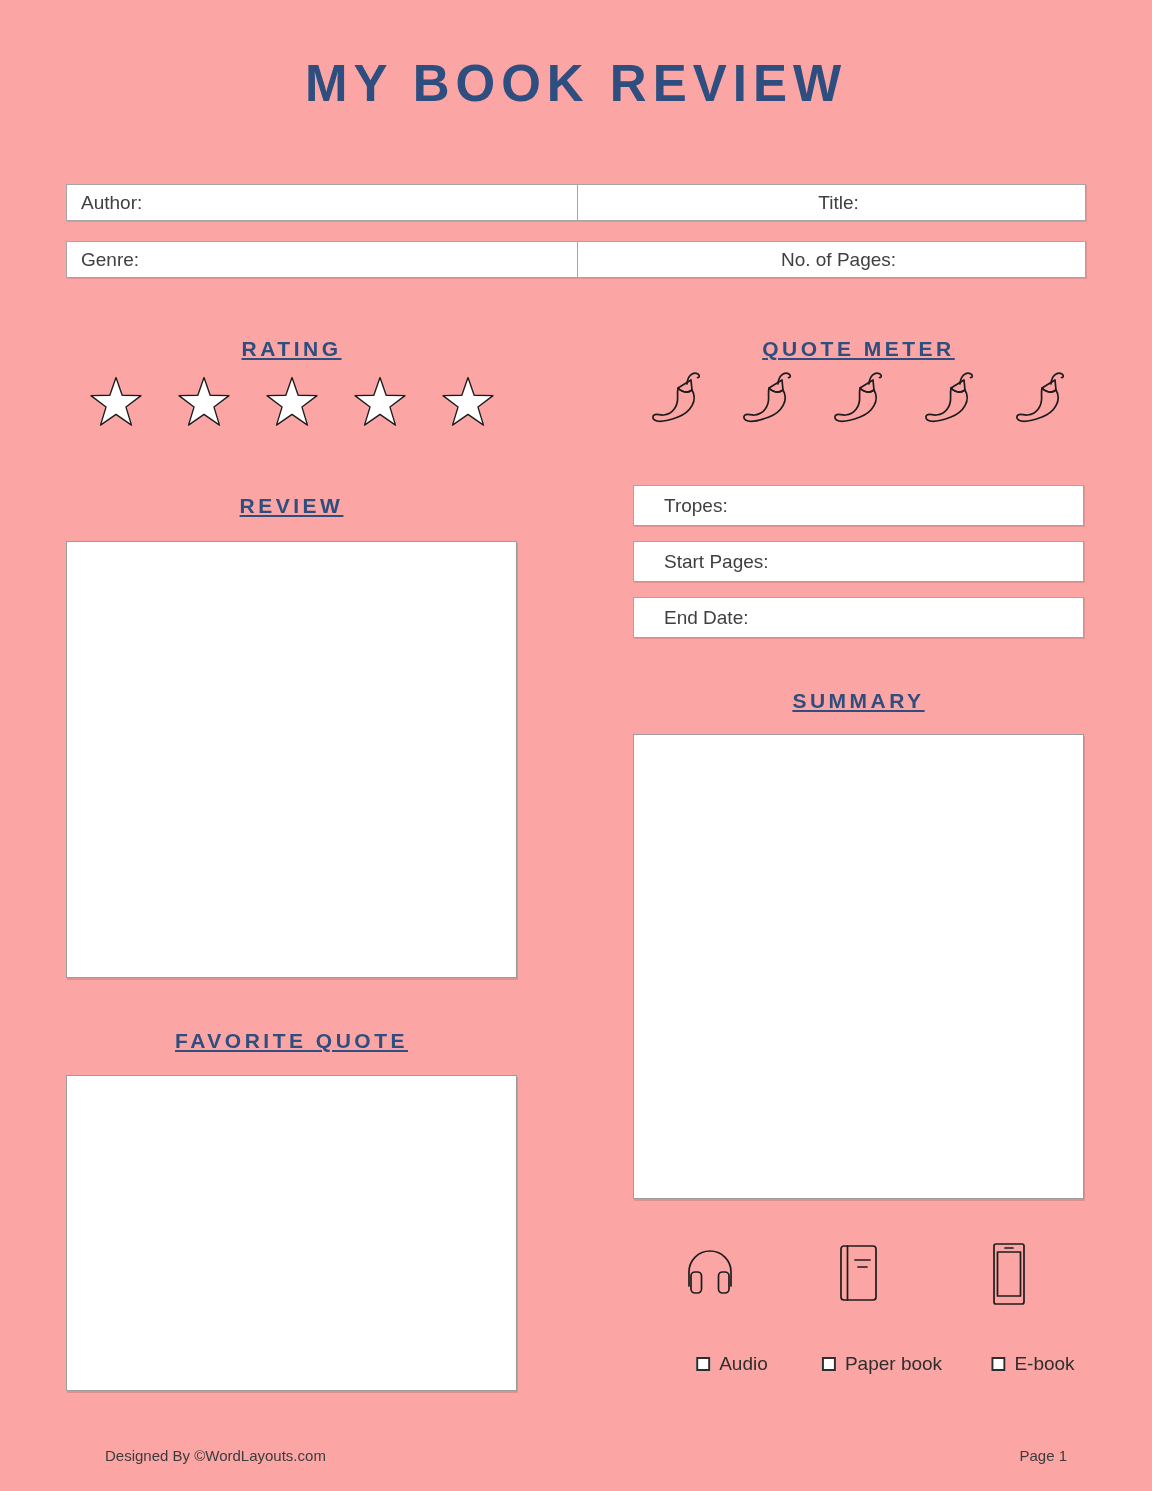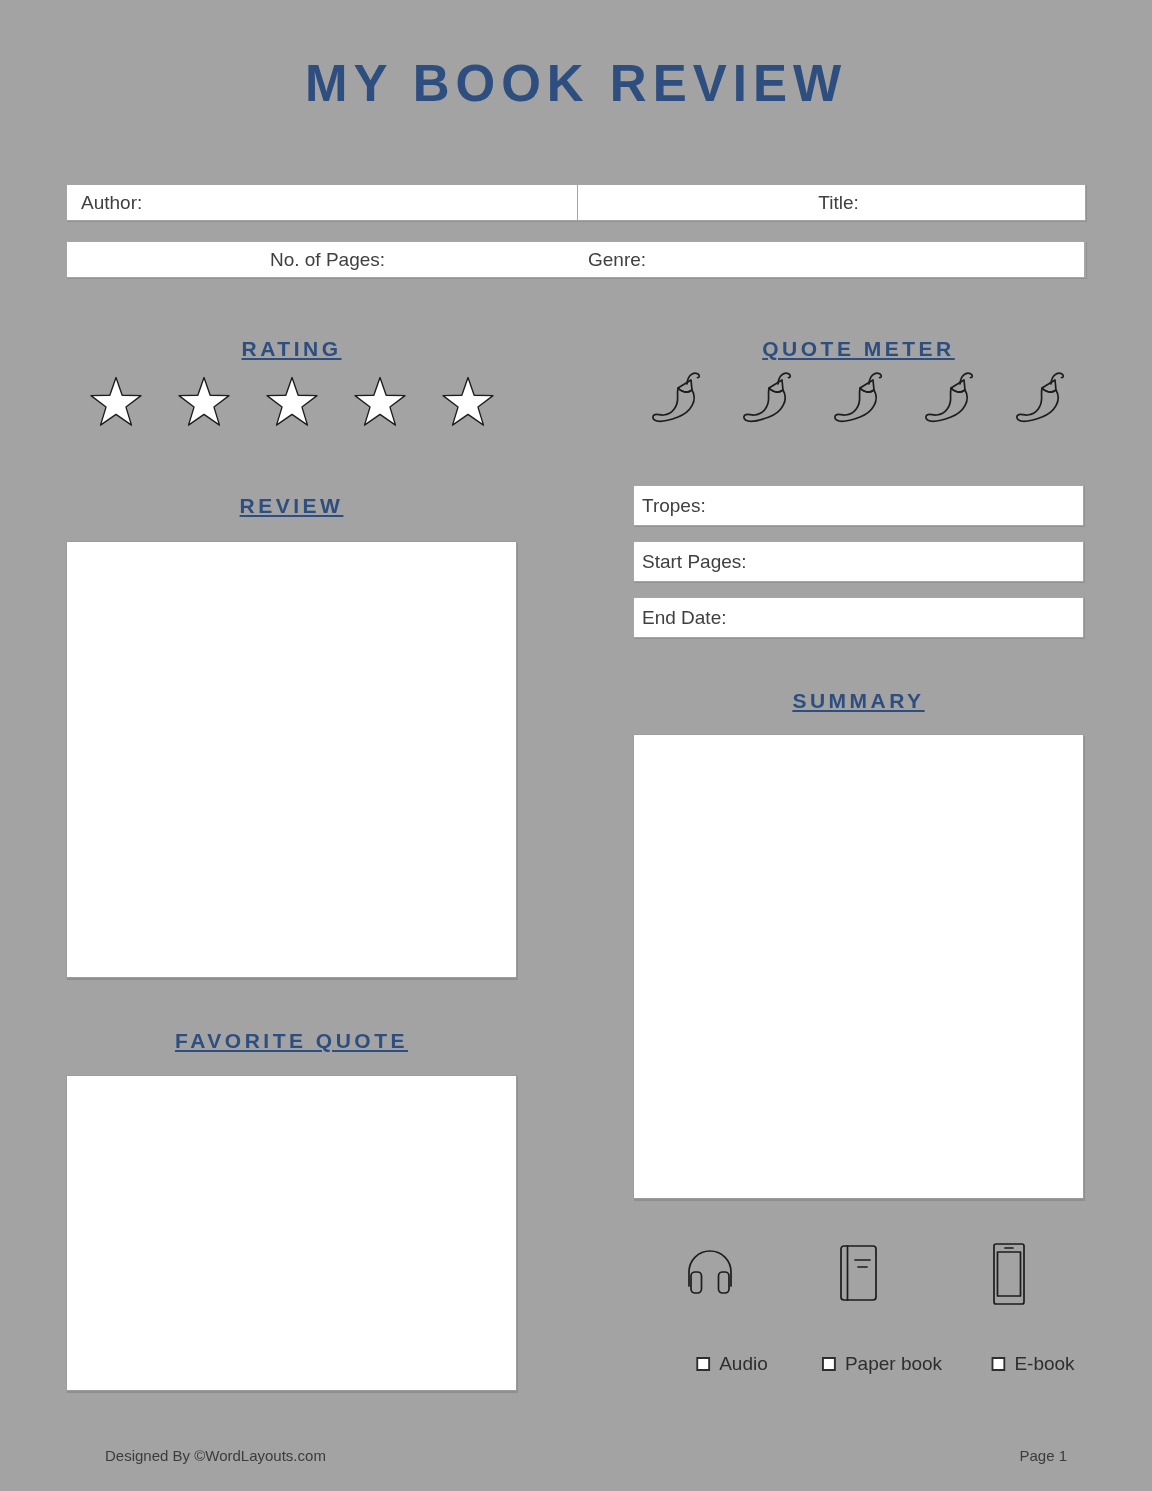--- a/index.html
+++ b/index.html
@@ -1,19 +1,19 @@
 <!DOCTYPE html>
 <html><head>
 <meta charset="utf-8">
 <style>
   html,body{margin:0;padding:0;background:#ffffff;}
   .page{
     position:relative;
     width:1152px;height:1491px;
-    background:#a3a3a3;
+    background:#fca5a5;
     font-family:"Liberation Sans", sans-serif;
     overflow:hidden;
   }
   .doc-title{
     position:absolute;top:54px;left:0;width:1152px;
     margin:0;text-align:center;
     font-size:51px;font-weight:700;letter-spacing:6px;
     color:#2d4e7e;
   }
   
@@ -52,21 +52,21 @@
     box-shadow:1px 2px 0 rgba(0,0,0,.12);
     box-sizing:border-box;background:#fff;
   }
   #review-box{left:66px;top:541px;width:451px;height:437px}
   #quote-box{left:66px;top:1075px;width:451px;height:316px}
   #summary-box{left:633px;top:734px;width:451px;height:465px}
   
   .small-field{
     position:absolute;left:633px;width:451px;height:41px;
     border:1px solid #a5a5a5;box-shadow:1px 1px 0 rgba(0,0,0,.10);
-    box-sizing:border-box;display:flex;align-items:center;padding-left:8px;background:#fff;
+    box-sizing:border-box;display:flex;align-items:center;padding-left:30px;background:#fff;
   }
   #tropes-field{top:485px}
   #startdate-field{top:541px}
   #enddate-field{top:597px}
   
   .format-icon{position:absolute;top:1241px;width:64px;height:68px;}
   #headphones-wrap{left:678px}
   #book-wrap{left:826px}
   #phone-wrap{left:977px}
   .format-icon svg{width:100%;height:100%;display:block;}
@@ -100,25 +100,25 @@
   <div class="info-row" id="row1">
     <div class="cell left">
       <span class="lbl">Author:</span>
     </div>
     <div class="cell right">
       <span class="lbl">Title:</span>
     </div>
   </div>
 
   <div class="info-row" id="row2">
+    <div class="cell left">
+      <span class="lbl">Genre:</span>
+    </div>
     <div class="cell right">
       <span class="lbl">No. of Pages:</span>
-    </div>
-    <div class="cell left">
-      <span class="lbl">Genre:</span>
     </div>
   </div>
 
   <h2 class="section-h" id="rating-h">RATING</h2>
   <div class="icon-row" id="stars">
   <svg class="star-svg" viewBox="0 0 64 64">
     <polygon class="ink" style="fill:#fff;stroke-width:1.5" points="32,5 38.8,24.6 59.6,25 43,37.6 49.1,57.5 32,45.6 14.9,57.5 21,37.6 4.4,25 25.2,24.6"></polygon>
   </svg>
 
   <svg class="star-svg" viewBox="0 0 64 64">

